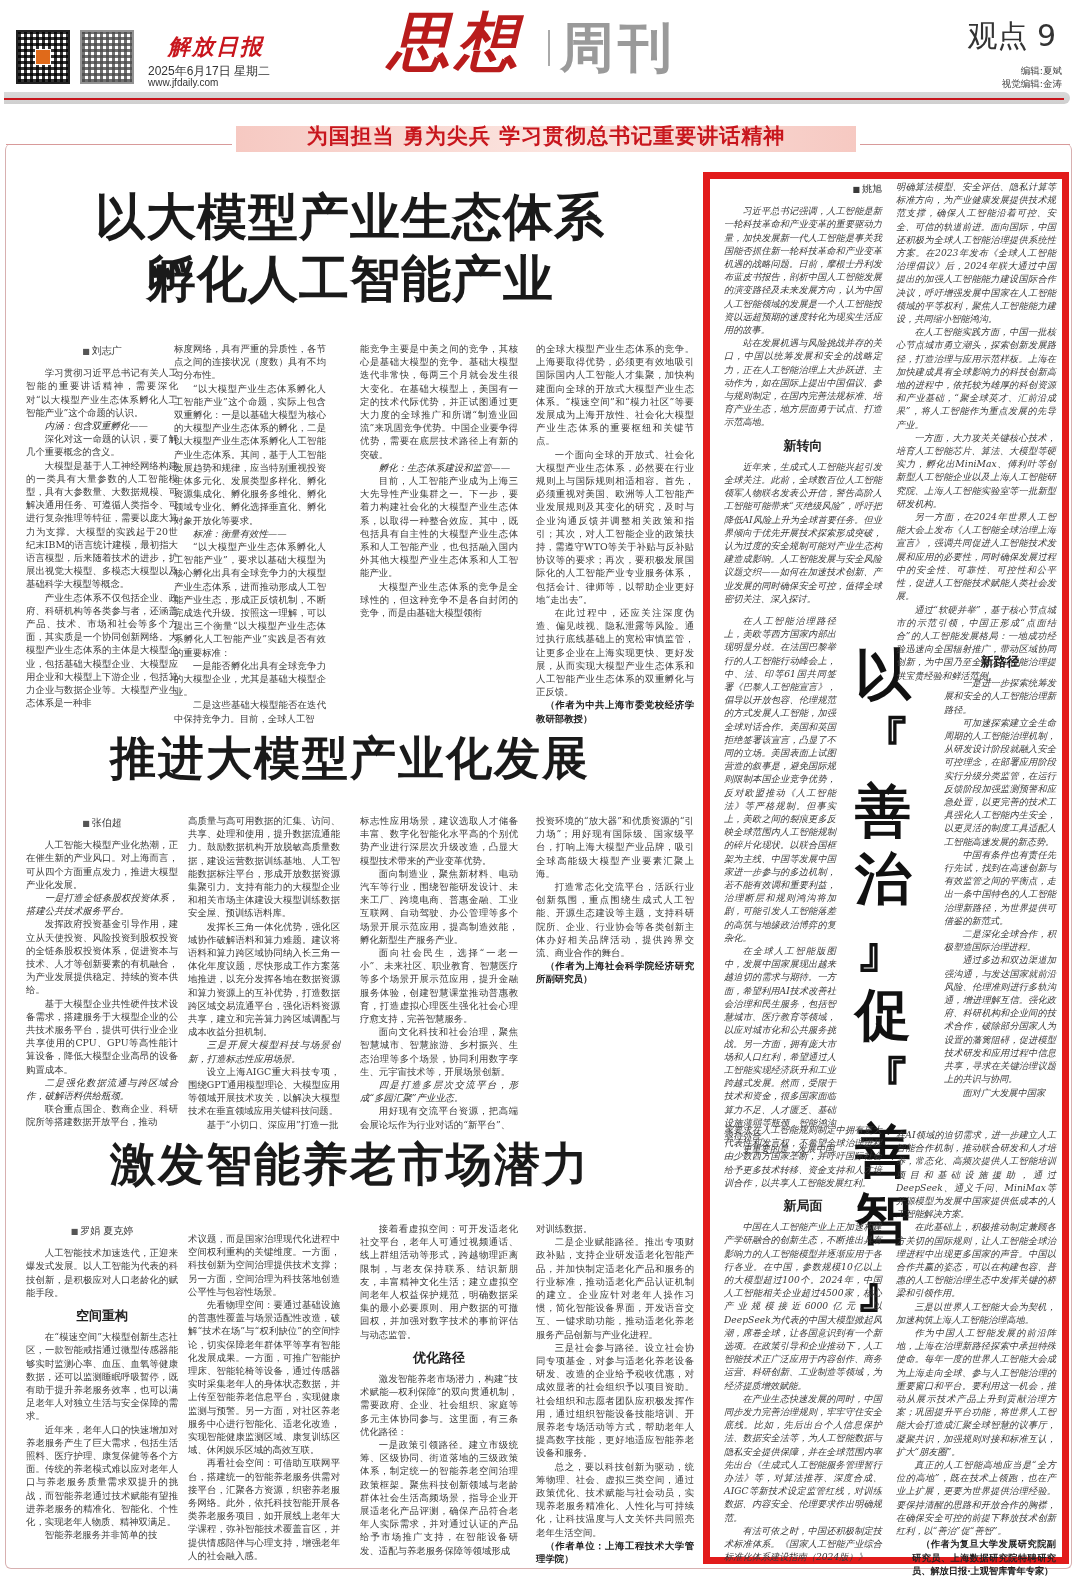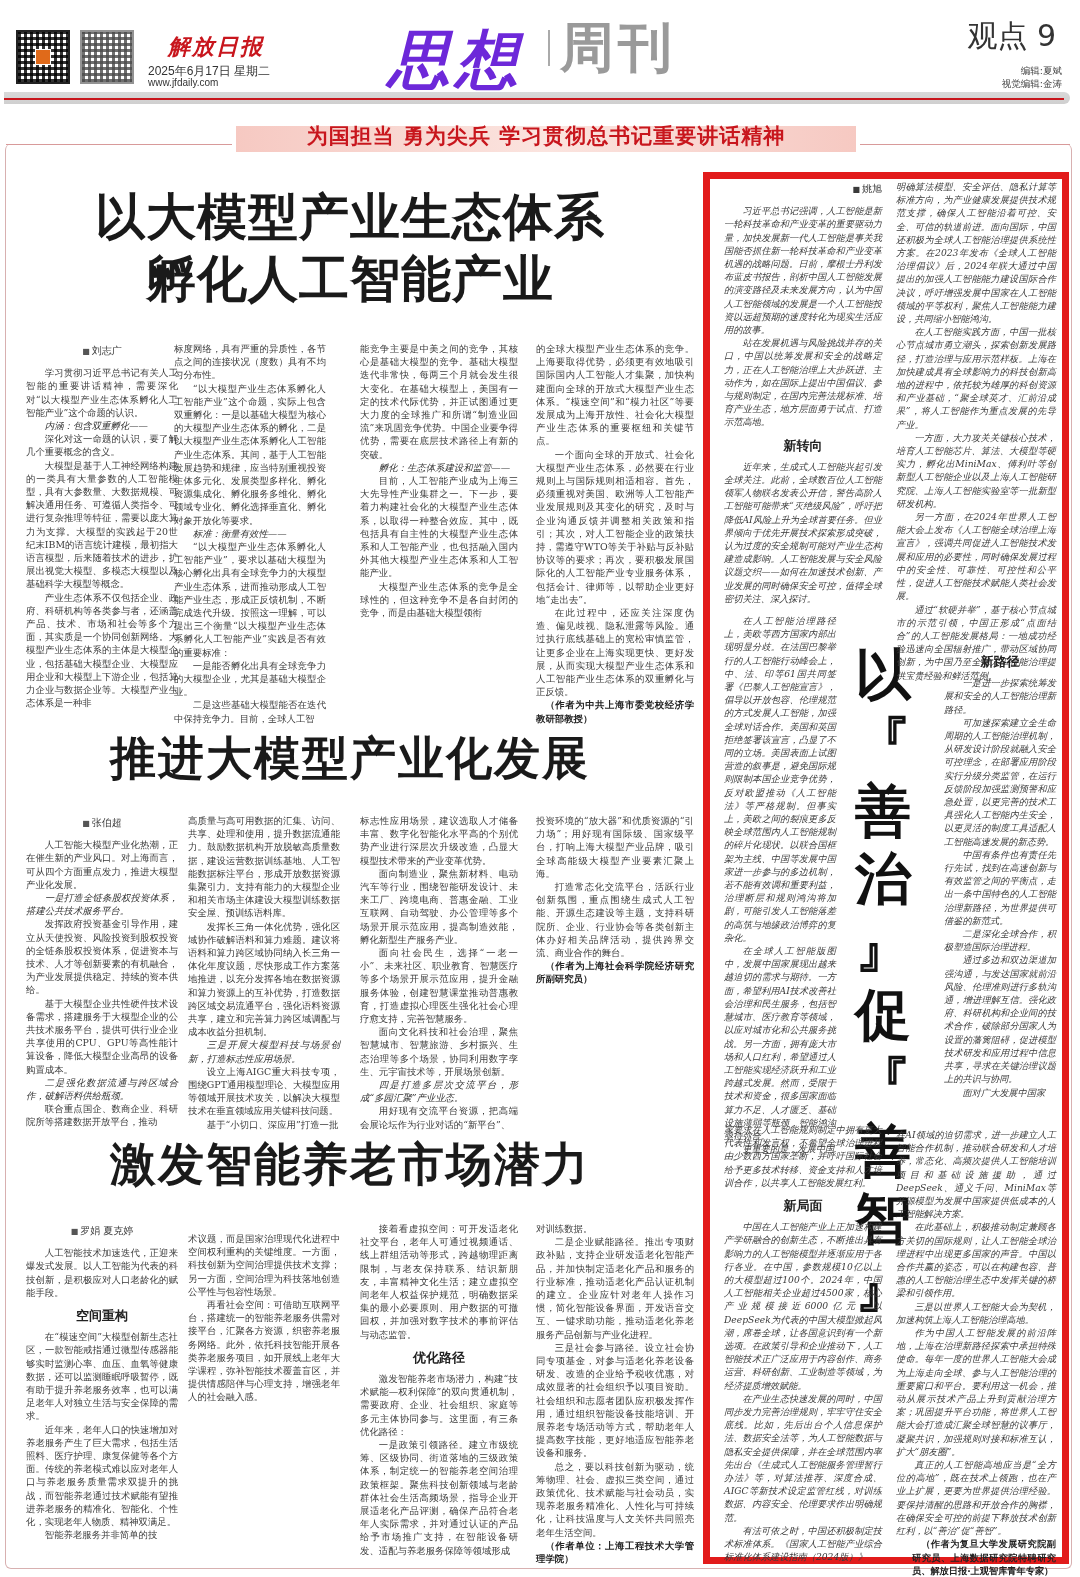--- a/index.html
+++ b/index.html
@@ -10,21 +10,21 @@
   .masthead { position: absolute; left: 0; top: 0; width: 1080px; height: 110px; }
   .qr { position: absolute; top: 30px; width: 54px; height: 54px; background:
         repeating-linear-gradient(90deg, #333 0 3px, #fff 3px 6px),
         repeating-linear-gradient(0deg, #333 0 3px, #fff 3px 6px); background-blend-mode: multiply; border: 2px solid #222; }
   .qr1 { left: 16px; }
   .qr1 .center { position: absolute; left: 17px; top: 17px; width: 16px; height: 16px; background: #e06a1a; border: 1px solid #fff; }
   .qr2 { left: 80px; border-color: #666; opacity: .7; }
   .paper-logo { position: absolute; left: 148px; top: 32px; font-size: 22px; color: #c8161d; font-family: "DejaVu Serif", serif; font-style: italic; font-weight: bold; letter-spacing: 2px; margin-left: 20px; }
   .paper-date { position: absolute; left: 148px; top: 63px; font-size: 12px; font-family: "Liberation Sans", sans-serif; color: #333; }
   .paper-url { position: absolute; left: 148px; top: 77px; font-size: 10px; font-family: "Liberation Sans", sans-serif; color: #333; }
-  .brand-red { position: absolute; left: 388px; top: 18px; font-size: 62px; color: #6d28d9; font-weight: bold; font-style: italic; letter-spacing: 6px; font-family: "DejaVu Serif", serif; }
+  .brand-red { position: absolute; left: 388px; top: 0; font-size: 62px; color: #b91c1c; font-weight: bold; font-style: italic; letter-spacing: 6px; font-family: "DejaVu Serif", serif; }
   .brand-sep { position: absolute; left: 548px; top: 30px; width: 2px; height: 36px; background: #aaa; }
   .brand-grey { position: absolute; left: 560px; top: 12px; font-size: 54px; color: #9a9a9a; font-weight: bold; letter-spacing: 4px; font-family: "DejaVu Serif", serif; }
   .section-name { position: absolute; right: 24px; top: 16px; font-size: 30px; font-family: "DejaVu Sans", sans-serif; color: #333; }
   .editor { position: absolute; right: 18px; top: 64px; font-size: 9.5px; text-align: right; font-family: "DejaVu Sans", sans-serif; color: #444; line-height: 13px; }
   .rule-grey { position: absolute; left: 4px; top: 92px; width: 1066px; height: 12px; background: linear-gradient(#d9d9d9, #cfcfcf); border-radius: 0 6px 6px 0; }
   .rule-red { position: absolute; left: 4px; top: 98px; width: 1060px; height: 1.5px; background: #c8161d; }
 
   
   .slogan-bar { position: absolute; left: 236px; top: 126px; width: 620px; height: 26px; background: linear-gradient(90deg, #f6c9c2, #fbe4df 50%, #f6c9c2); }
   .slogan { position: absolute; left: 236px; top: 122px; width: 620px; text-align: center; font-size: 21px; font-weight: bold; color: #c8161d; font-family: "DejaVu Sans", sans-serif; letter-spacing: 1px; }
@@ -159,20 +159,21 @@
 <div class="col" style="left:26px; top:1222px; width:152px;">
   <div class="author">罗娟  夏克婷</div>
   <p>人工智能技术加速迭代，正迎来爆发式发展。以人工智能为代表的科技创新，是积极应对人口老龄化的赋能手段。</p>
   <div class="subhead">空间重构</div>
   <p>在“模速空间”大模型创新生态社区，一款智能戒指通过微型传感器能够实时监测心率、血压、血氧等健康数据，还可以监测睡眠呼吸暂停，既有助于提升养老服务效率，也可以满足老年人对独立生活与安全保障的需求。</p>
   <p>近年来，老年人口的快速增加对养老服务产生了巨大需求，包括生活照料、医疗护理、康复保健等各个方面。传统的养老模式难以应对老年人口与养老服务质量需求双提升的挑战，而智能养老通过技术赋能有望推进养老服务的精准化、智能化、个性化，实现老年人物质、精神双满足。</p>
   <p>智能养老服务并非简单的技</p>
 </div>
 <div class="col" style="left:188px; top:1232px; width:152px;">
   <p style="text-indent:0">术议题，而是国家治理现代化进程中空间权利重构的关键维度。一方面，科技创新为空间治理提供技术支撑；另一方面，空间治理为科技落地创造公平性与包容性场景。</p>
+  <p>先看物理空间：要通过基础设施的普惠性覆盖与场景适配性改造，破解“技术在场”与“权利缺位”的空间悖论，切实保障老年群体平等享有智能化发展成果。一方面，可推广智能护理床、智能轮椅等设备，通过传感器实时采集老年人的身体状态数据，并上传至智能养老信息平台，实现健康监测与预警。另一方面，对社区养老服务中心进行智能化、适老化改造，实现智能健康监测区域、康复训练区域、休闲娱乐区域的高效互联。</p>
   <p>再看社会空间：可借助互联网平台，搭建统一的智能养老服务供需对接平台，汇聚各方资源，织密养老服务网络。此外，依托科技智能开展各类养老服务项目，如开展线上老年大学课程，弥补智能技术覆盖盲区，并提供情感陪伴与心理支持，增强老年人的社会融入感。</p>
 </div>
 <div class="col" style="left:360px; top:1222px; width:158px;">
   <p>接着看虚拟空间：可开发适老化社交平台，老年人可通过视频通话、线上群组活动等形式，跨越物理距离限制，与老友保持联系、结识新朋友，丰富精神文化生活；建立虚拟空间老年人权益保护规范，明确数据采集的最小必要原则、用户数据的可撤回权，并加强对数字技术的事前评估与动态监管。</p>
   <div class="subhead">优化路径</div>
   <p>激发智能养老市场潜力，构建“技术赋能—权利保障”的双向贯通机制，需要政府、企业、社会组织、家庭等多元主体协同参与。这里面，有三条优化路径：</p>
   <p>一是政策引领路径。建立市级统筹、区级协同、街道落地的三级政策体系，制定统一的智能养老空间治理政策框架。聚焦科技创新领域与老龄群体社会生活高频场景，指导企业开展适老化产品评测，确保产品符合老年人实际需求，并对通过认证的产品给予市场推广支持，在智能设备研发、适配与养老服务保障等领域形成</p>
 </div>
 <div class="col" style="left:536px; top:1222px; width:158px;">
   <p style="text-indent:0">对训练数据。</p>

